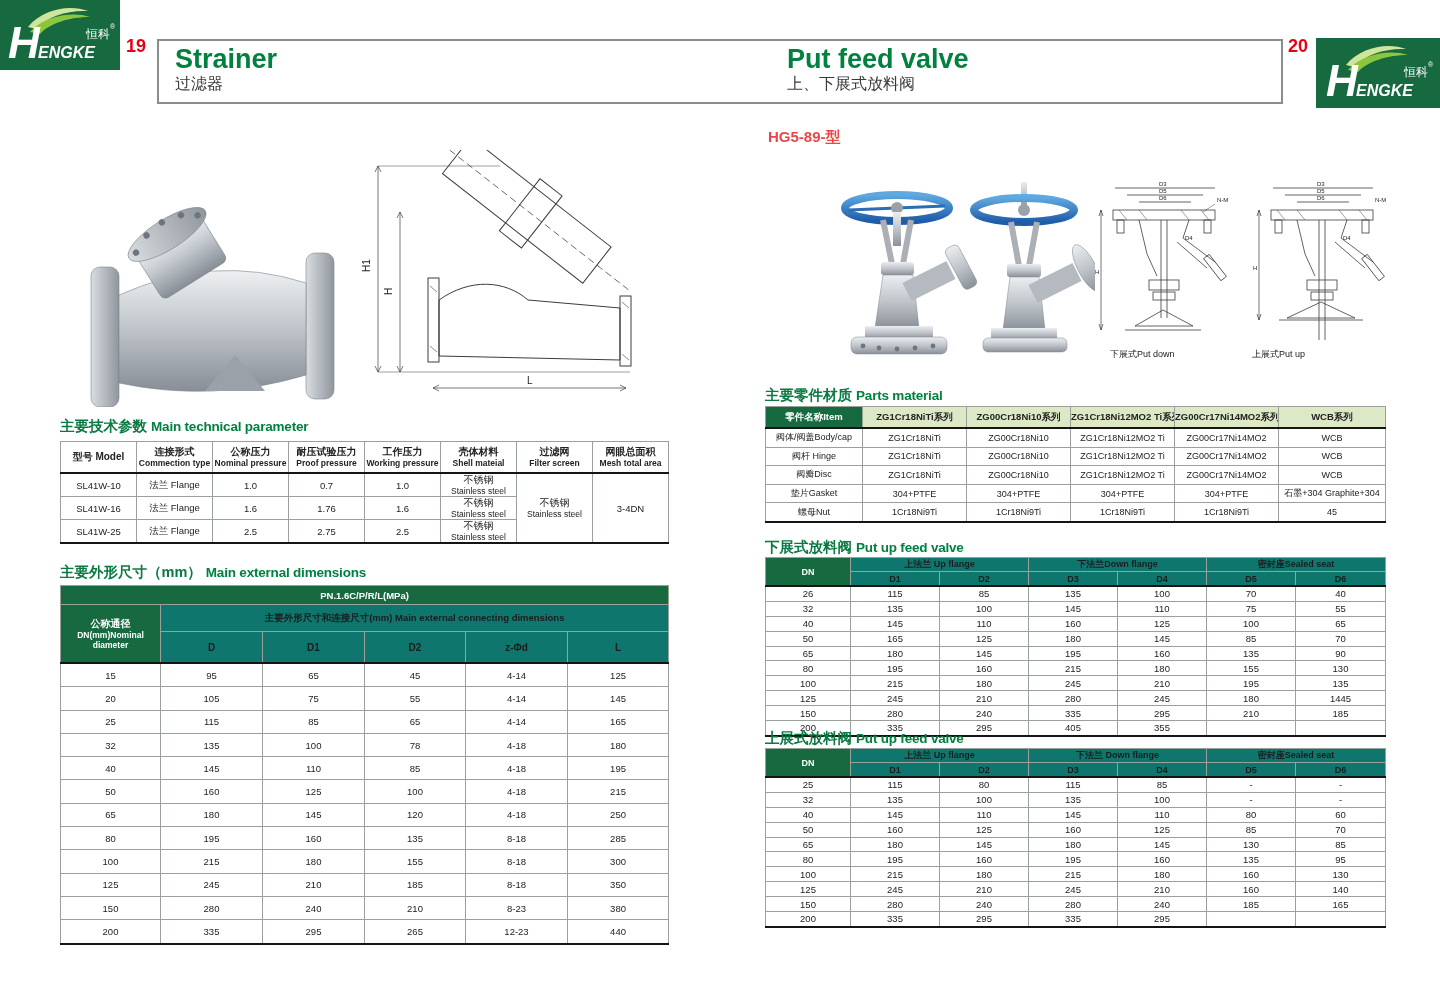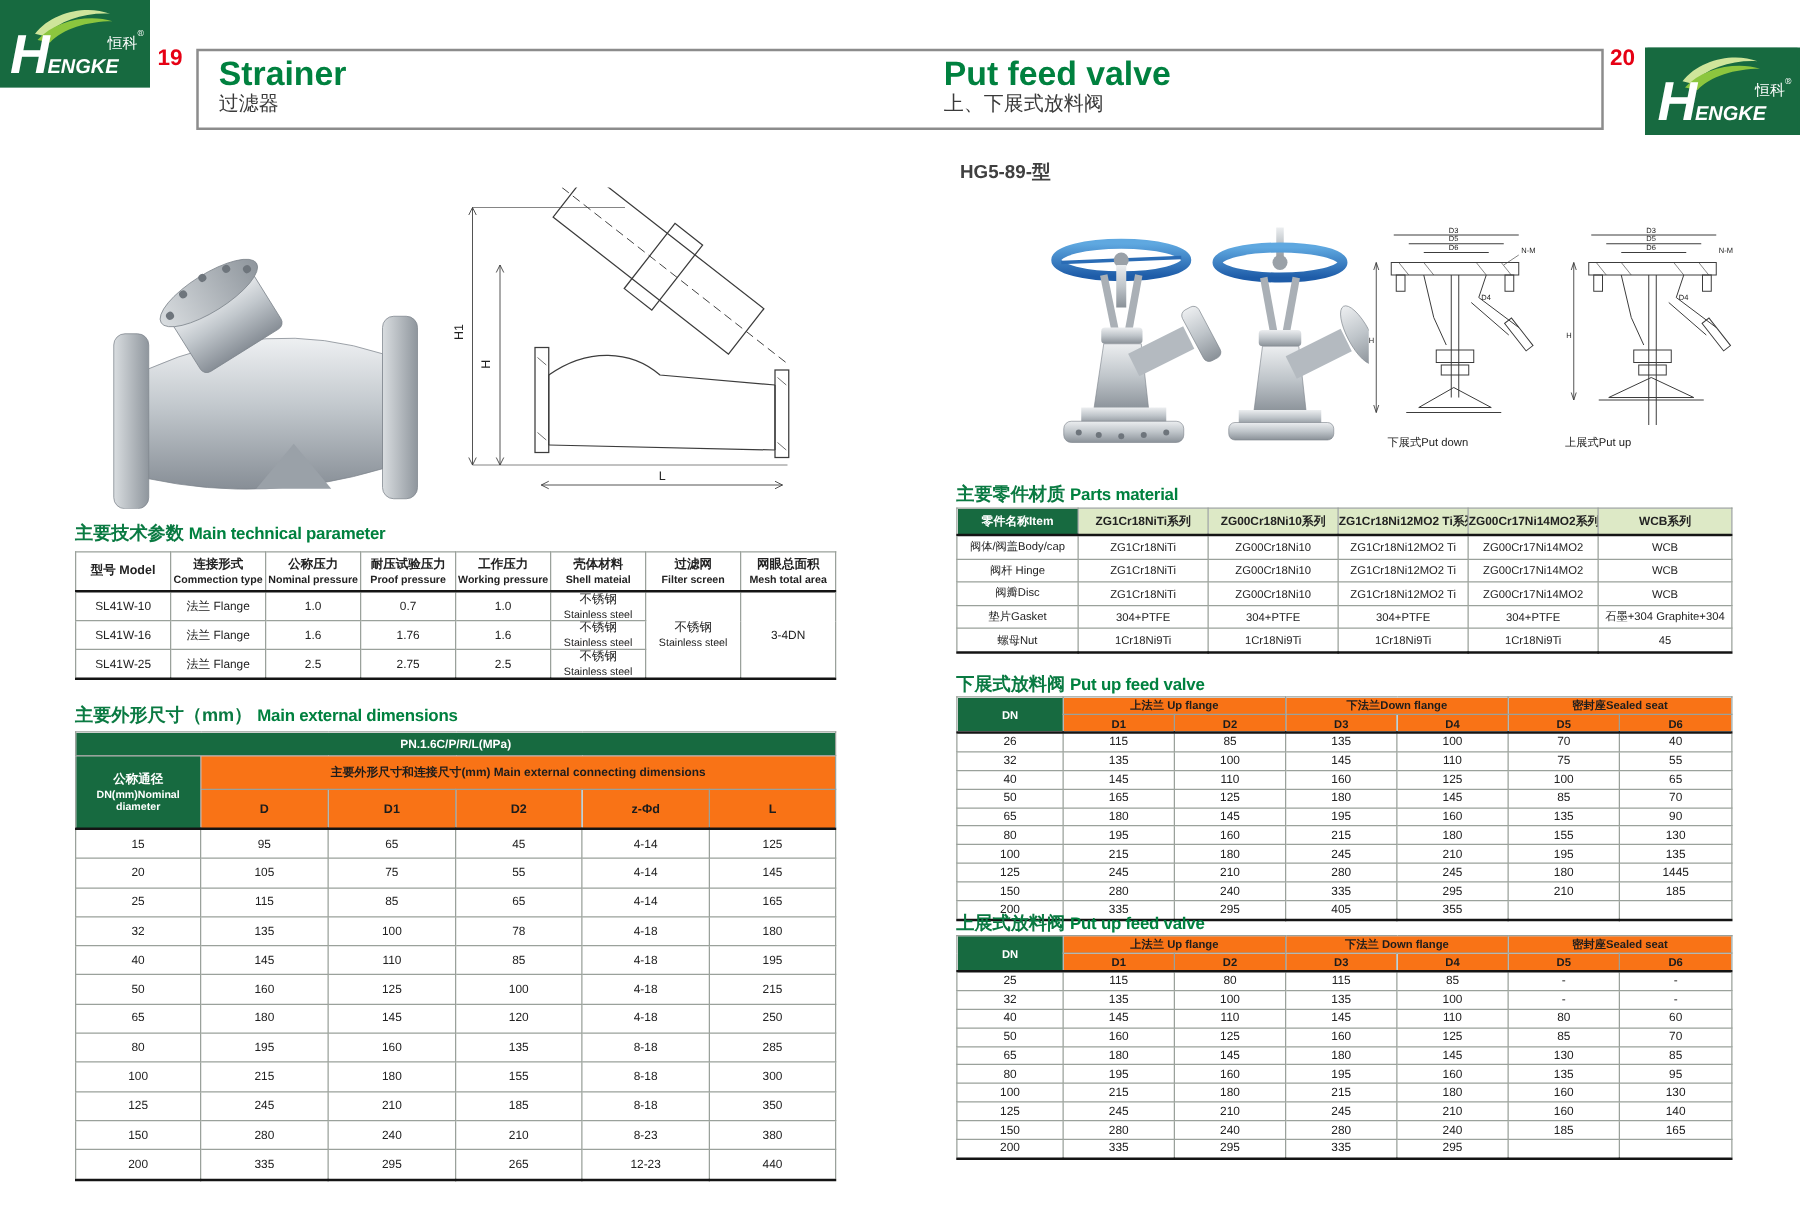--- a/index.html
+++ b/index.html
@@ -9,28 +9,28 @@
 
   
   .logo-box{background:#176a40;}
   .page-num{color:#e60014;font-weight:bold;font-size:18px;line-height:18px;}
   .title-box{border:2px solid #8c8c8c;background:#fff;box-sizing:border-box;}
   .big-title{color:#00813f;font-weight:bold;font-size:27px;line-height:29px;letter-spacing:0px;}
   .sub-title{color:#3a3a3a;font-size:16px;line-height:20px;}
 
   .sec-title{font-weight:bold;color:#0a7a42;font-size:14.5px;white-space:nowrap;}
   .sec-title .en{font-size:13.5px;letter-spacing:-0.2px;color:#00813f;}
-  .model-code{color:#404040;font-weight:bold;font-size:15px;}
+  .model-code{color:#ef4444;font-weight:bold;font-size:15px;}
 
   
   table.gtable{border-collapse:collapse;table-layout:fixed;}
   .gtable th,.gtable td{border:1px solid #9aa19b;text-align:center;vertical-align:middle;
                         padding:0;overflow:hidden;white-space:nowrap;}
   .dark{background:#176a40;color:#fff;}
-  .lite{background:#f97316;color:#1c1c1c;}
+  .lite{background:#0f766e;color:#1c1c1c;}
   .gtable thead{border-bottom:2px solid #141414;}
   .gtable{border-bottom:2px solid #141414;}
   .hc{font-size:10px;line-height:12px;}
   .he{font-size:8.5px;line-height:10px;}
   .sm{font-size:8.5px;line-height:10px;}
 
   
   .t1{width:608px;font-size:9.5px;}
   .t1 thead th{height:30px;}
   .t1 td{height:22px;font-size:9.5px;}
@@ -73,21 +73,21 @@
     </svg>
   </div>
 
   <div class="abs page-num" style="left:126px;top:37px;">19</div>
 
   <div class="abs title-box" style="left:157px;top:39px;width:1126px;height:65px;">
     <div class="abs" style="left:16px;top:4px;">
       <div class="big-title">Strainer</div>
       <div class="sub-title">过滤器</div>
     </div>
-    <div class="abs" style="left:596px;top:4px;">
+    <div class="abs" style="left:628px;top:4px;">
       <div class="big-title">Put feed valve</div>
       <div class="sub-title">上、下展式放料阀</div>
     </div>
   </div>
 
   <div class="abs page-num" style="left:1288px;top:37px;">20</div>
 
   <div class="abs logo-box" style="left:1316px;top:38px;width:124px;height:70px;">
     <svg width="124" height="70" viewBox="0 0 120 70">
       <rect x="0" y="0" width="120" height="70" fill="#176a40"></rect>

